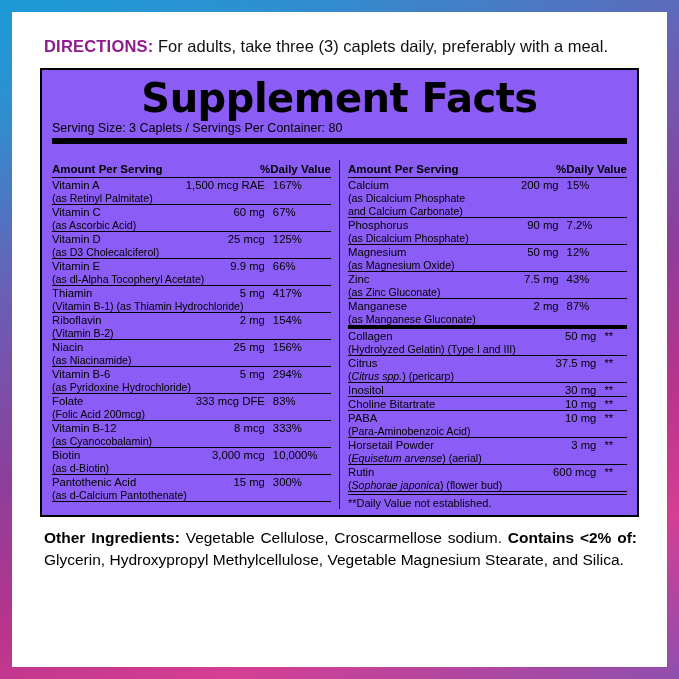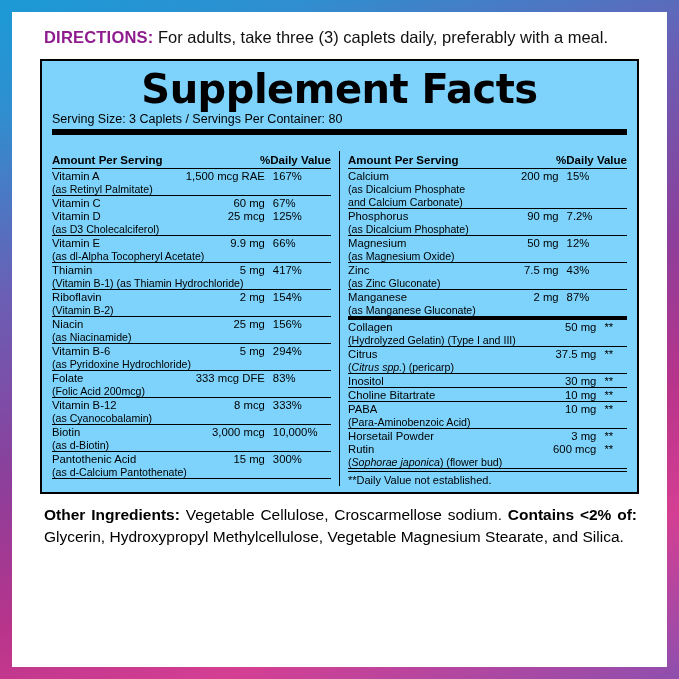--- a/index.html
+++ b/index.html
@@ -15,41 +15,41 @@
     position: absolute;
     inset: 0;
     background: linear-gradient(160deg, #1b9ad6 0%, #2f8fd0 12%, #6a5fb5 32%, #8c3f9b 52%, #b8348b 68%, #d43f93 82%, #8e4fae 100%);
     padding: 12px;
   }
   #page {
     position: relative;
     width: 100%;
     height: 100%;
     background: #ffffff;
-    padding: 10px 28px 18px 28px;
+    padding: 19px 28px 18px 28px;
   }
 
   
   .directions {
     font-size: 16.5px;
     color: #111;
     line-height: 1.38;
     margin: 4px 0 10px 4px;
   }
   .directions .lead {
     font-weight: bold;
     color: #8e1c8e;
     letter-spacing: .2px;
   }
 
   
   .sf-box {
     border: 2.5px solid #000;
     padding: 6px 10px 6px 10px;
-    background: #7dd3fc;
+    background: #8b5cf6;
   }
   .sf-title {
     font-family: "DejaVu Sans", sans-serif;
     font-weight: bold;
     font-size: 40px;
     line-height: 1.02;
     text-align: center;
     letter-spacing: -0.5px;
     margin: 2px 0 2px 0;
   }
@@ -148,20 +148,23 @@
                   <td class="dv">167%</td>
                 </tr>
                 <tr class="row-line">
                   <td class="sub" colspan="3">(as Retinyl Palmitate)</td>
                 </tr>
                 <tr>
                   <td class="nm">Vitamin C</td>
                   <td class="amt">60 mg</td>
                   <td class="dv">67%</td>
                 </tr>
+                <tr class="row-line">
+                  <td class="sub" colspan="3">(as Ascorbic Acid)</td>
+                </tr>
                 <tr>
                   <td class="nm">Vitamin D</td>
                   <td class="amt">25 mcg</td>
                   <td class="dv">125%</td>
                 </tr>
                 <tr class="row-line">
                   <td class="sub" colspan="3">(as D3 Cholecalciferol)</td>
                 </tr>
                 <tr>
                   <td class="nm">Vitamin E</td>
@@ -325,20 +328,23 @@
                   <td class="dv">**</td>
                 </tr>
                 <tr class="row-line">
                   <td class="sub" colspan="3">(Para-Aminobenzoic Acid)</td>
                 </tr>
                 <tr>
                   <td class="nm">Horsetail Powder</td>
                   <td class="amt">3 mg</td>
                   <td class="dv">**</td>
                 </tr>
+                <tr class="row-line">
+                  <td class="sub" colspan="3">(<span class="ital">Equisetum arvense</span>) (aerial)</td>
+                </tr>
                 <tr>
                   <td class="nm">Rutin</td>
                   <td class="amt">600 mcg</td>
                   <td class="dv">**</td>
                 </tr>
                 <tr class="row-line">
                   <td class="sub" colspan="3">(<span class="ital">Sophorae japonica</span>) (flower bud)</td>
                 </tr>
               </tbody>
           </table>

